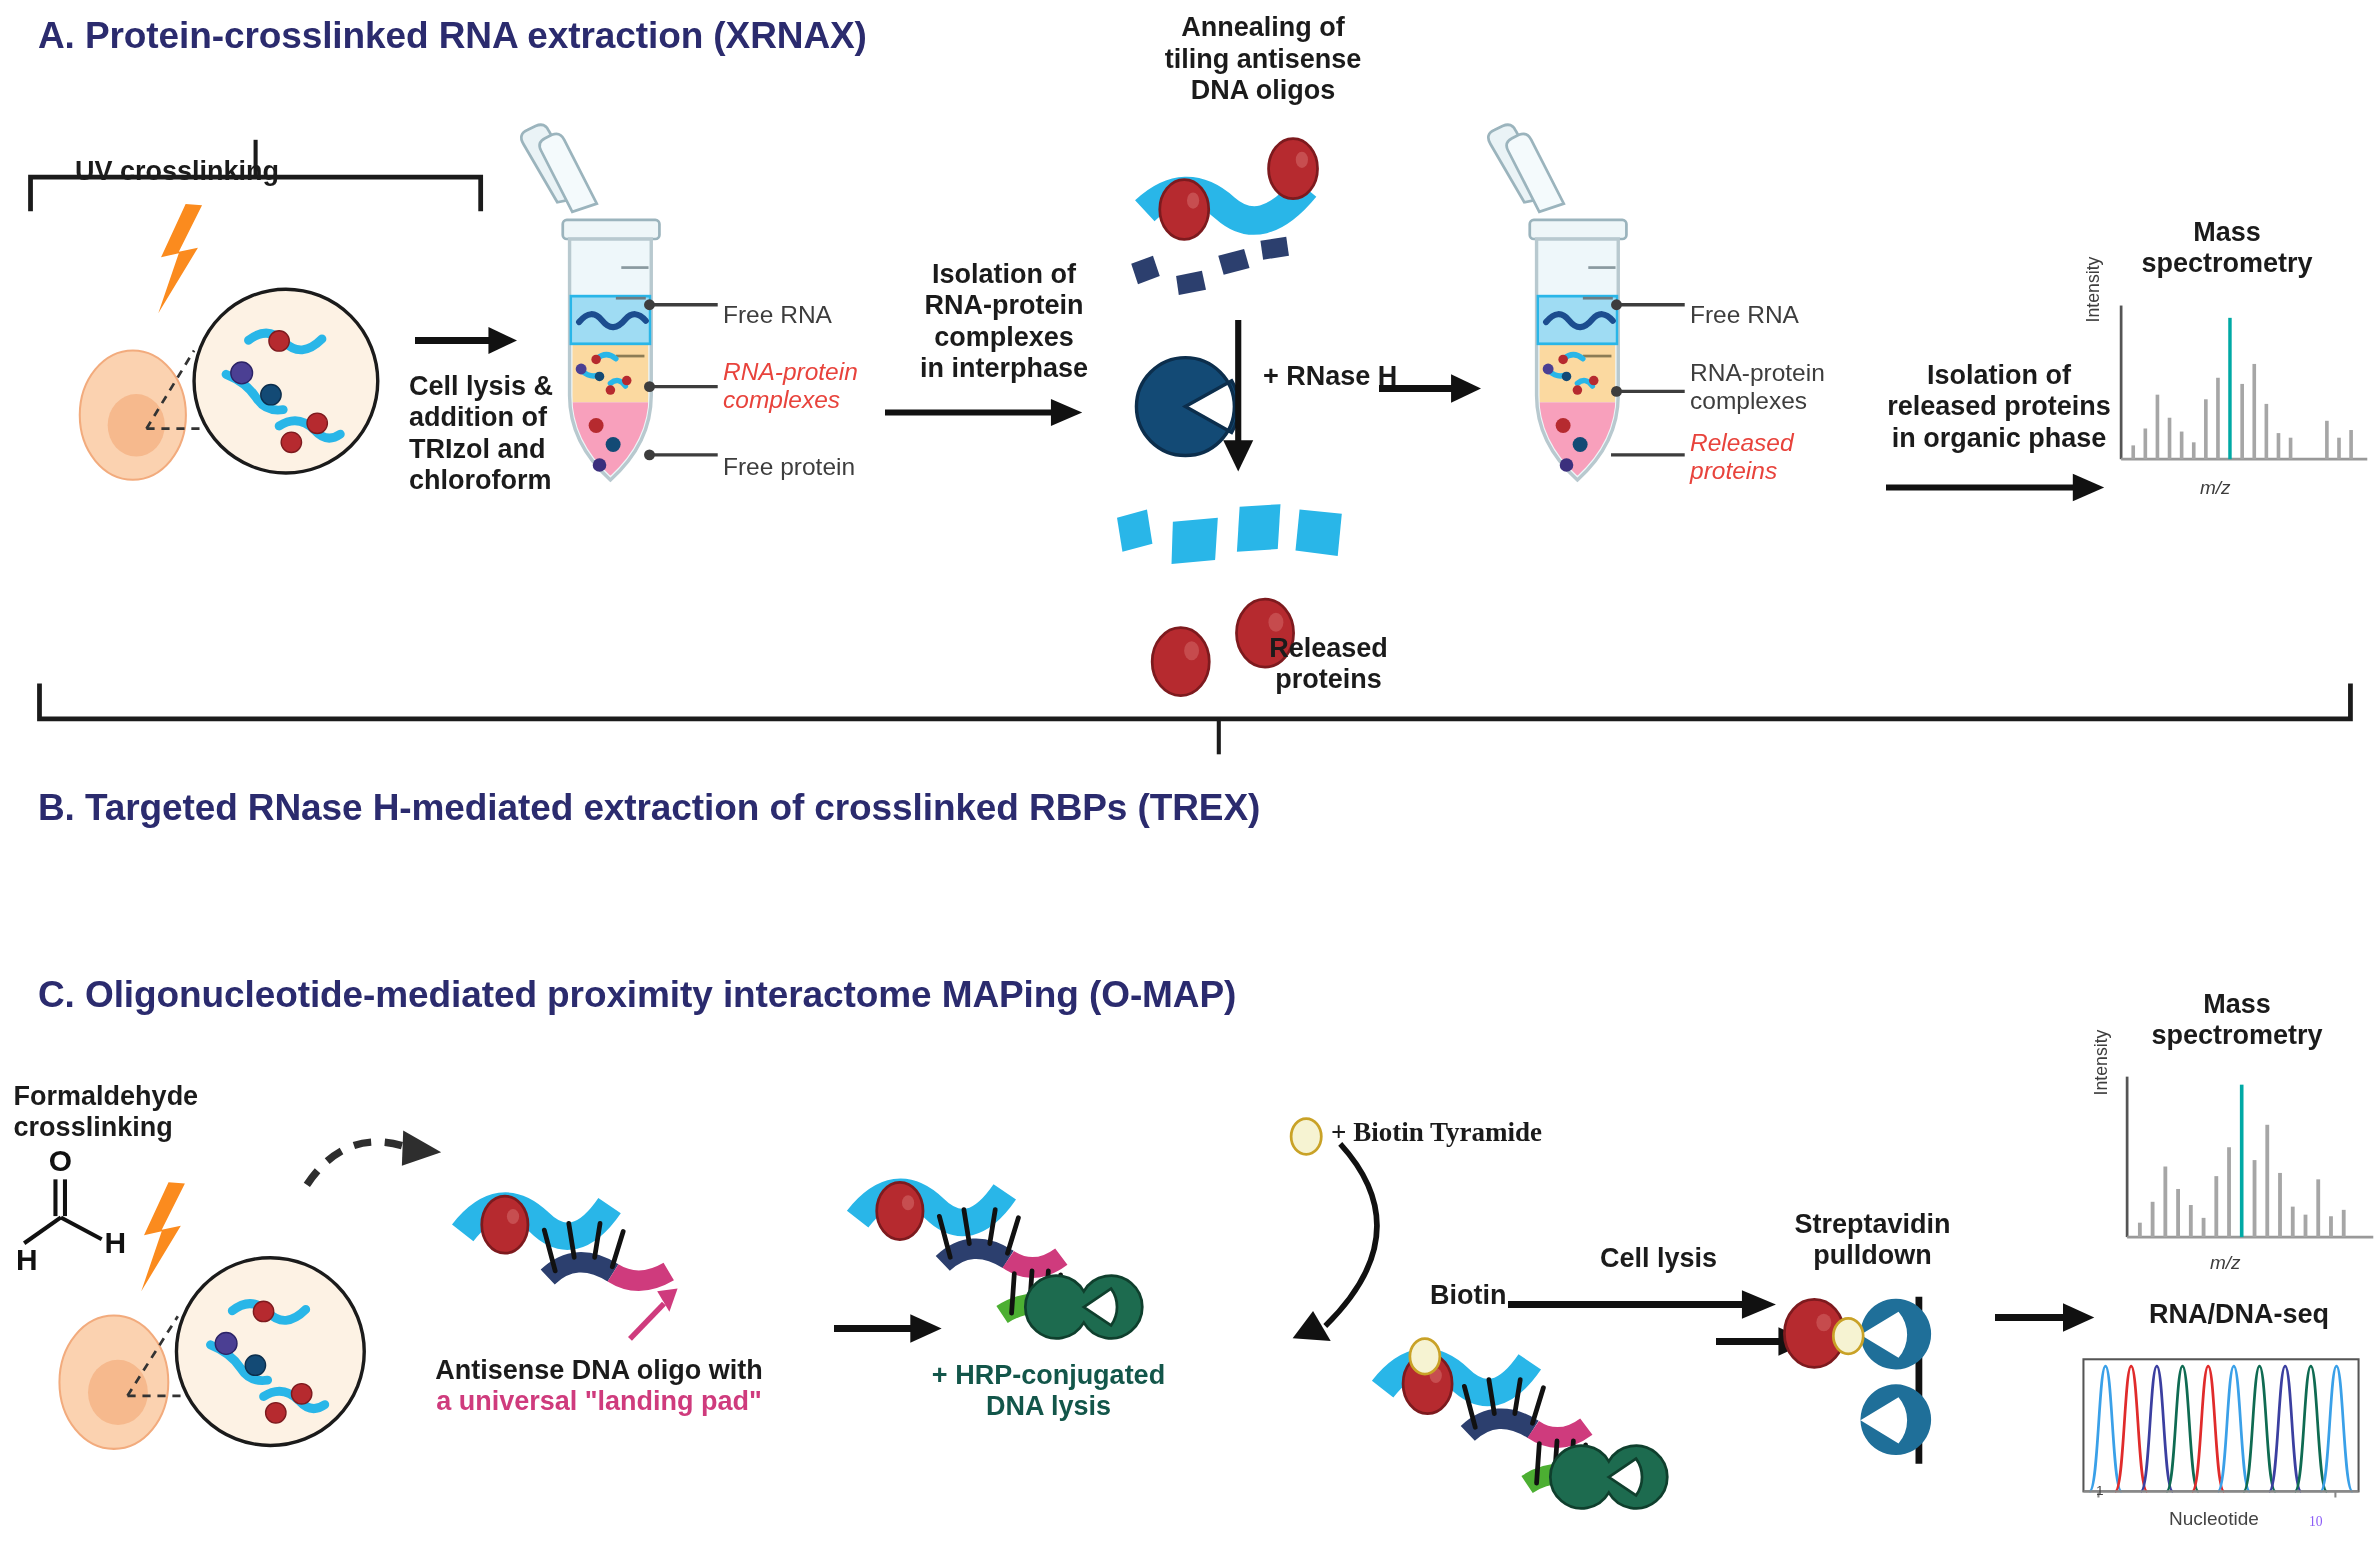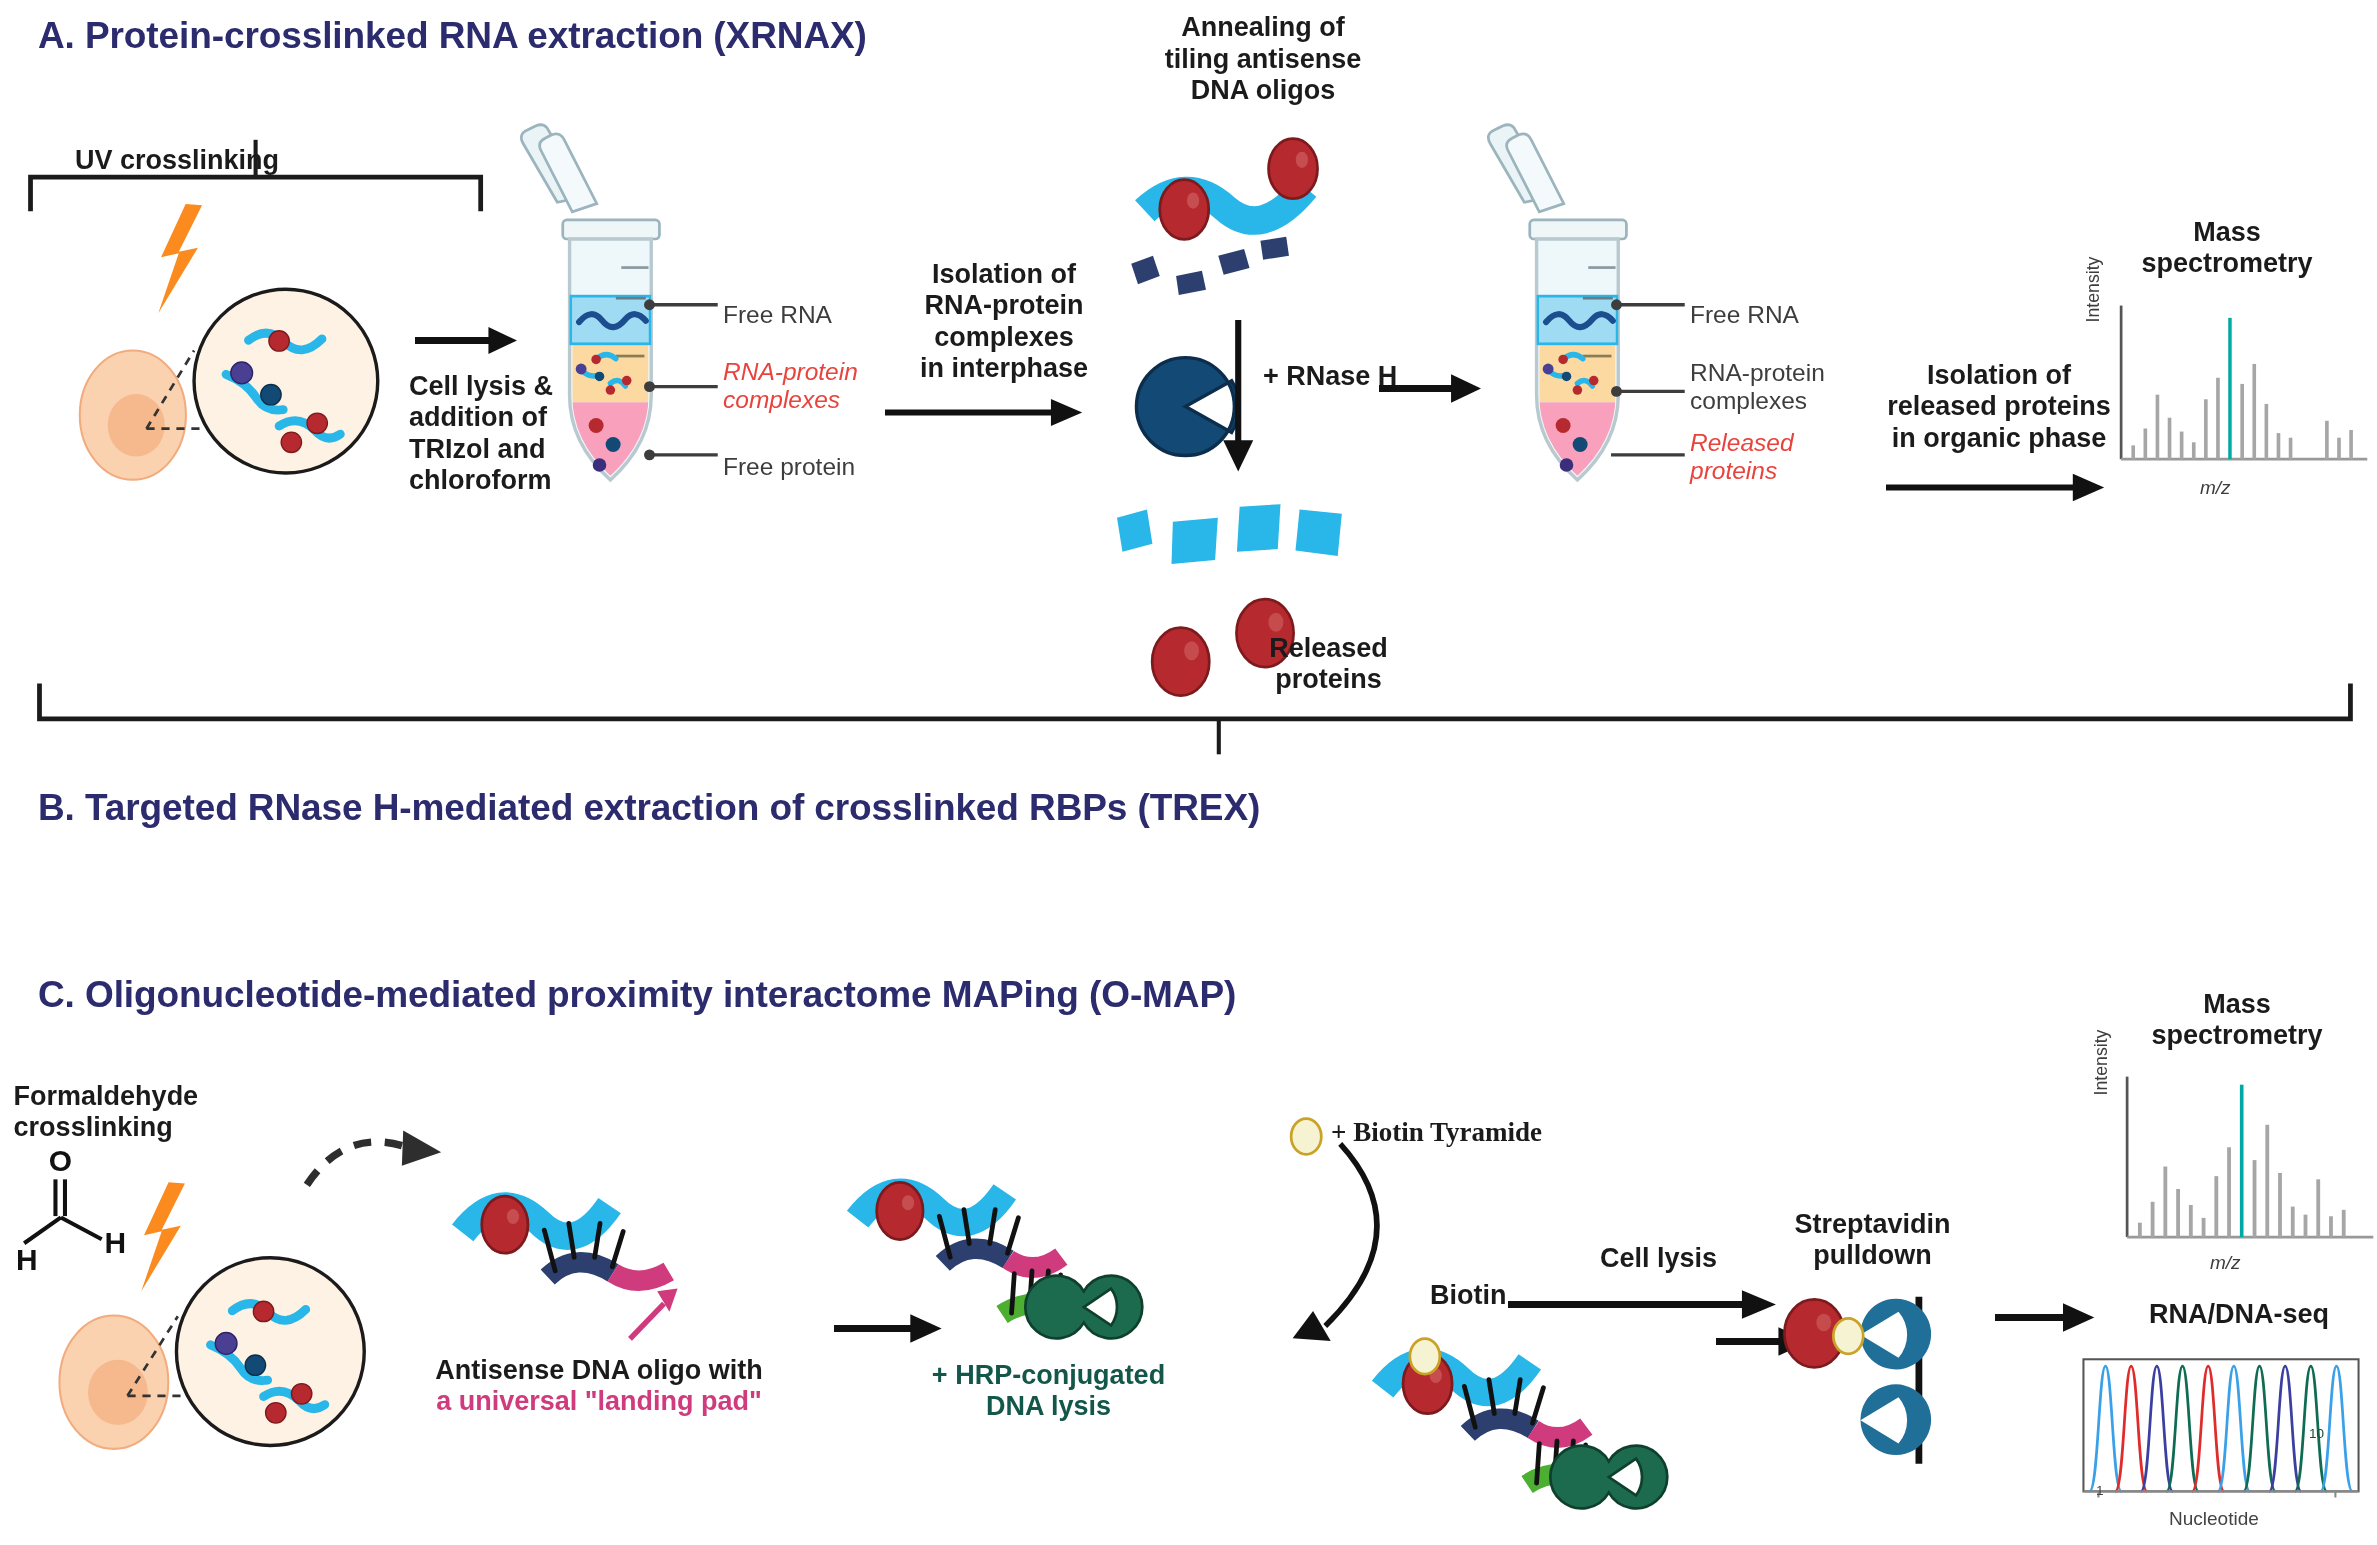--- a/index.html
+++ b/index.html
@@ -20,21 +20,21 @@
 </head>
 <body>
 
 <div class="abs panel-title" style="left:38px;top:15px;">A. Protein-crosslinked RNA extraction (XRNAX)</div>
 
 <svg class="abs" style="left:0px;top:82px;" width="518" height="136" viewBox="0 0 760 200">
   <path d="M44,190 L44,140 L706,140 L706,190" fill="none" stroke="#1b1b1b" stroke-width="7"></path>
   <line x1="375" y1="140" x2="375" y2="85" stroke="#1b1b1b" stroke-width="6"></line>
 </svg>
 
-<div class="abs lbl lbl-left" style="left:75px;top:145px;width:286px;">UV crosslinking</div>
+<div class="abs lbl lbl-left" style="left:75px;top:156px;width:286px;">UV crosslinking</div>
 
 <svg class="abs" style="left:146px;top:204px;" width="82" height="123" viewBox="0 0 120 180">
   <path d="M58,0 L22,78 L48,72 L18,160 L76,64 L48,70 L82,2 Z" fill="#fb8b1e"></path>
 </svg>
 
 <svg class="abs" style="left:75px;top:272px;" width="381" height="225" viewBox="0 0 560 330">
   <ellipse cx="85" cy="210" rx="78" ry="95" fill="#fbd2b0" stroke="#f2ab7d" stroke-width="3"></ellipse>
   <ellipse cx="90" cy="225" rx="42" ry="46" fill="#f6b98d"></ellipse>
   <path d="M105,230 L200,230" stroke="#333" stroke-width="4" stroke-dasharray="12 10" fill="none"></path>
   <path d="M105,230 L175,115" stroke="#333" stroke-width="4" stroke-dasharray="12 10" fill="none"></path>
@@ -474,14 +474,14 @@
       <path d="M280.86153846153843,200 C293.7146153846154,200 294.4156923076923,16 304.2307692307692,16 C314.0458461538461,16 314.74692307692305,200 327.6,200" fill="none" stroke="#3b3fa0" stroke-width="4"></path>
       <path d="M318.5538461538461,200 C331.4069230769231,200 332.108,16 341.9230769230769,16 C351.7381538461538,16 352.43923076923073,200 365.2923076923077,200" fill="none" stroke="#0f6b52" stroke-width="4"></path>
       <path d="M356.2461538461538,200 C369.09923076923076,200 369.8003076923077,16 379.6153846153846,16 C389.4304615384615,16 390.1315384615384,200 402.9846153846154,200" fill="none" stroke="#3aa0e8" stroke-width="4"></path>
       <line x1="8" y1="200" x2="412" y2="200" stroke="#888" stroke-width="3"></line>
       <line x1="30" y1="200" x2="30" y2="209" stroke="#888" stroke-width="3"></line>
       <line x1="378" y1="200" x2="378" y2="209" stroke="#888" stroke-width="3"></line>
     </svg>
 </div>
 <div class="abs" style="left:2169px;top:1508px;font-size:19px;color:#444;">Nucleotide</div>
 <div class="abs" style="left:2096px;top:1483px;font-size:13.6px;color:#444;">1</div>
-<div class="abs" style="left:2309px;top:1426px;font-size:13.6px;color:#14532d;">10</div>
+<div class="abs" style="left:2309px;top:1514px;font-size:13.6px;color:#8b5cf6;font-family:Liberation Serif, serif;">10</div>
 
 
 </body></html>

